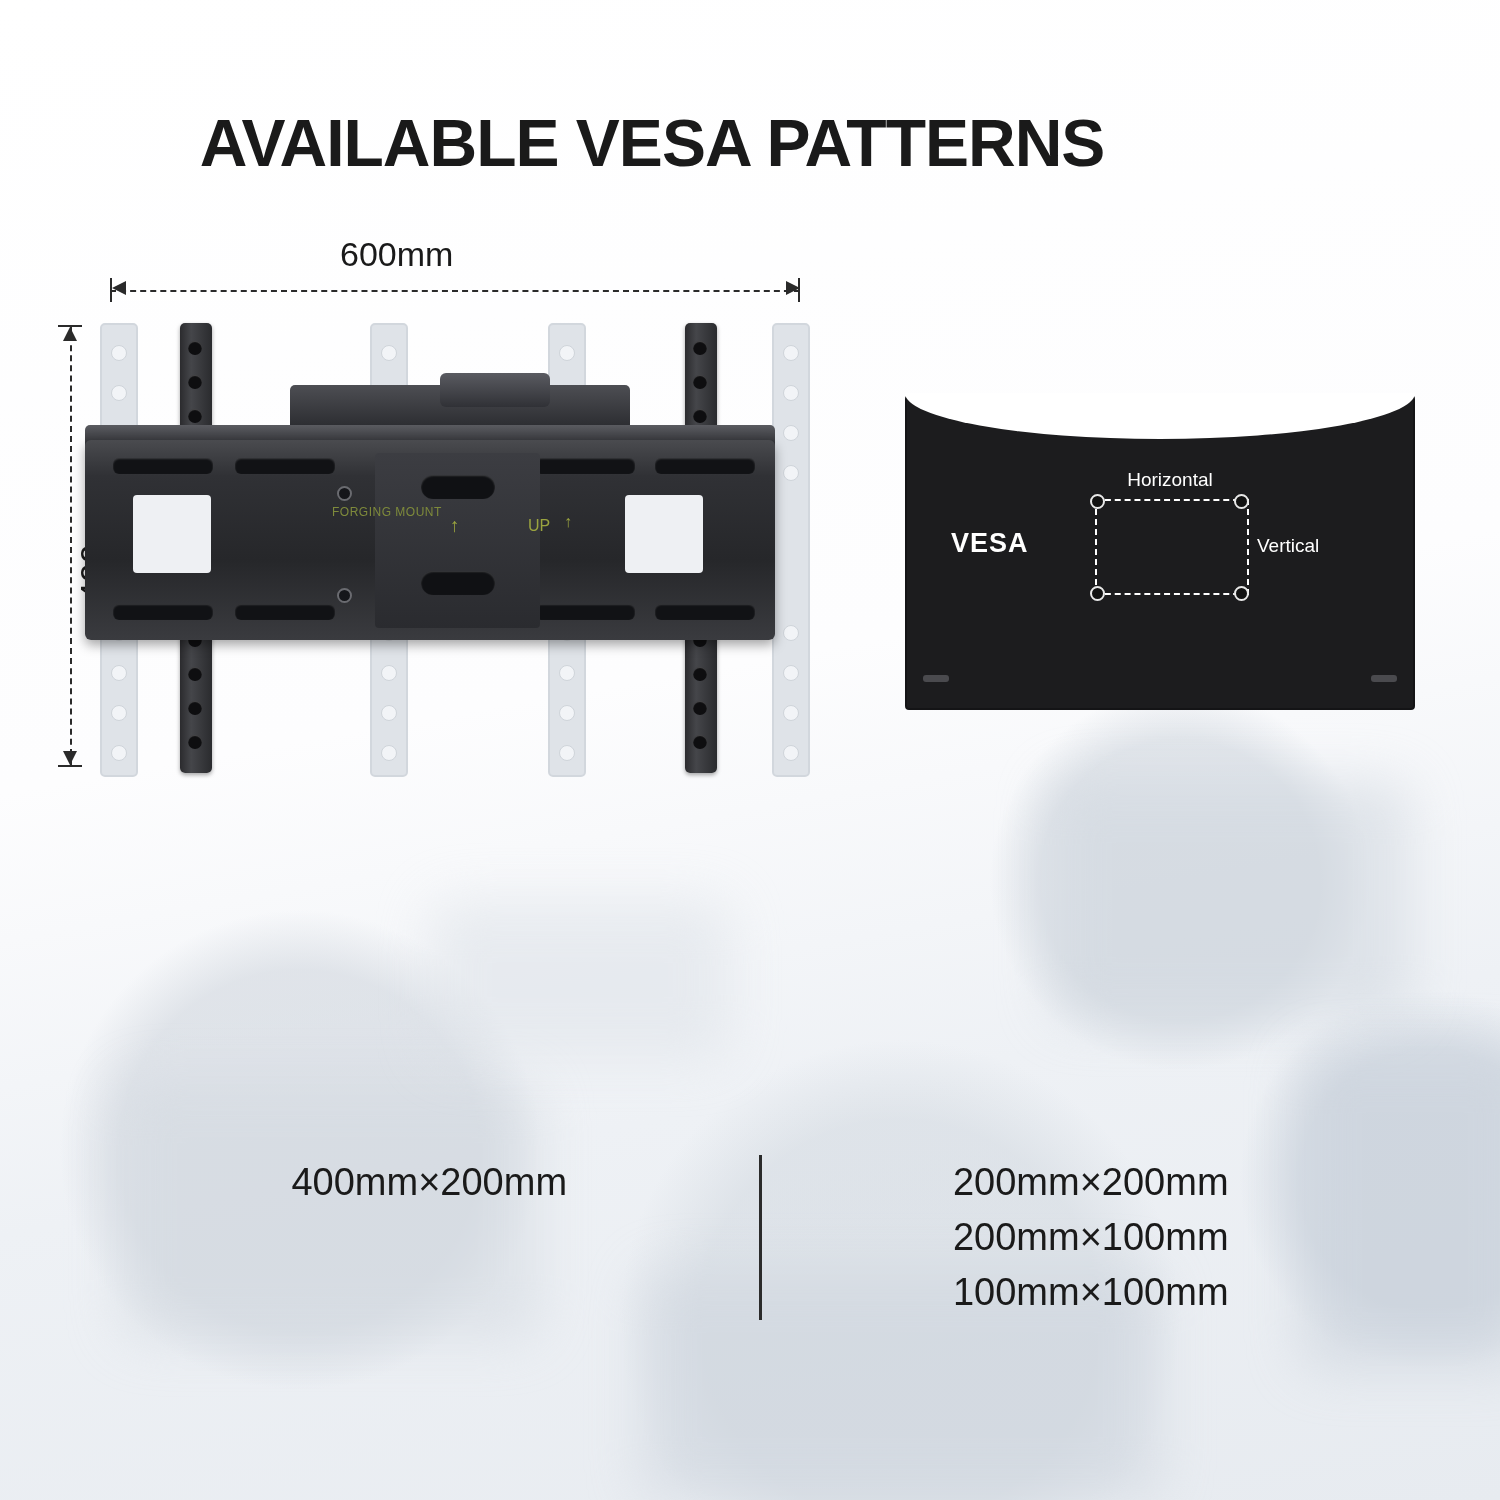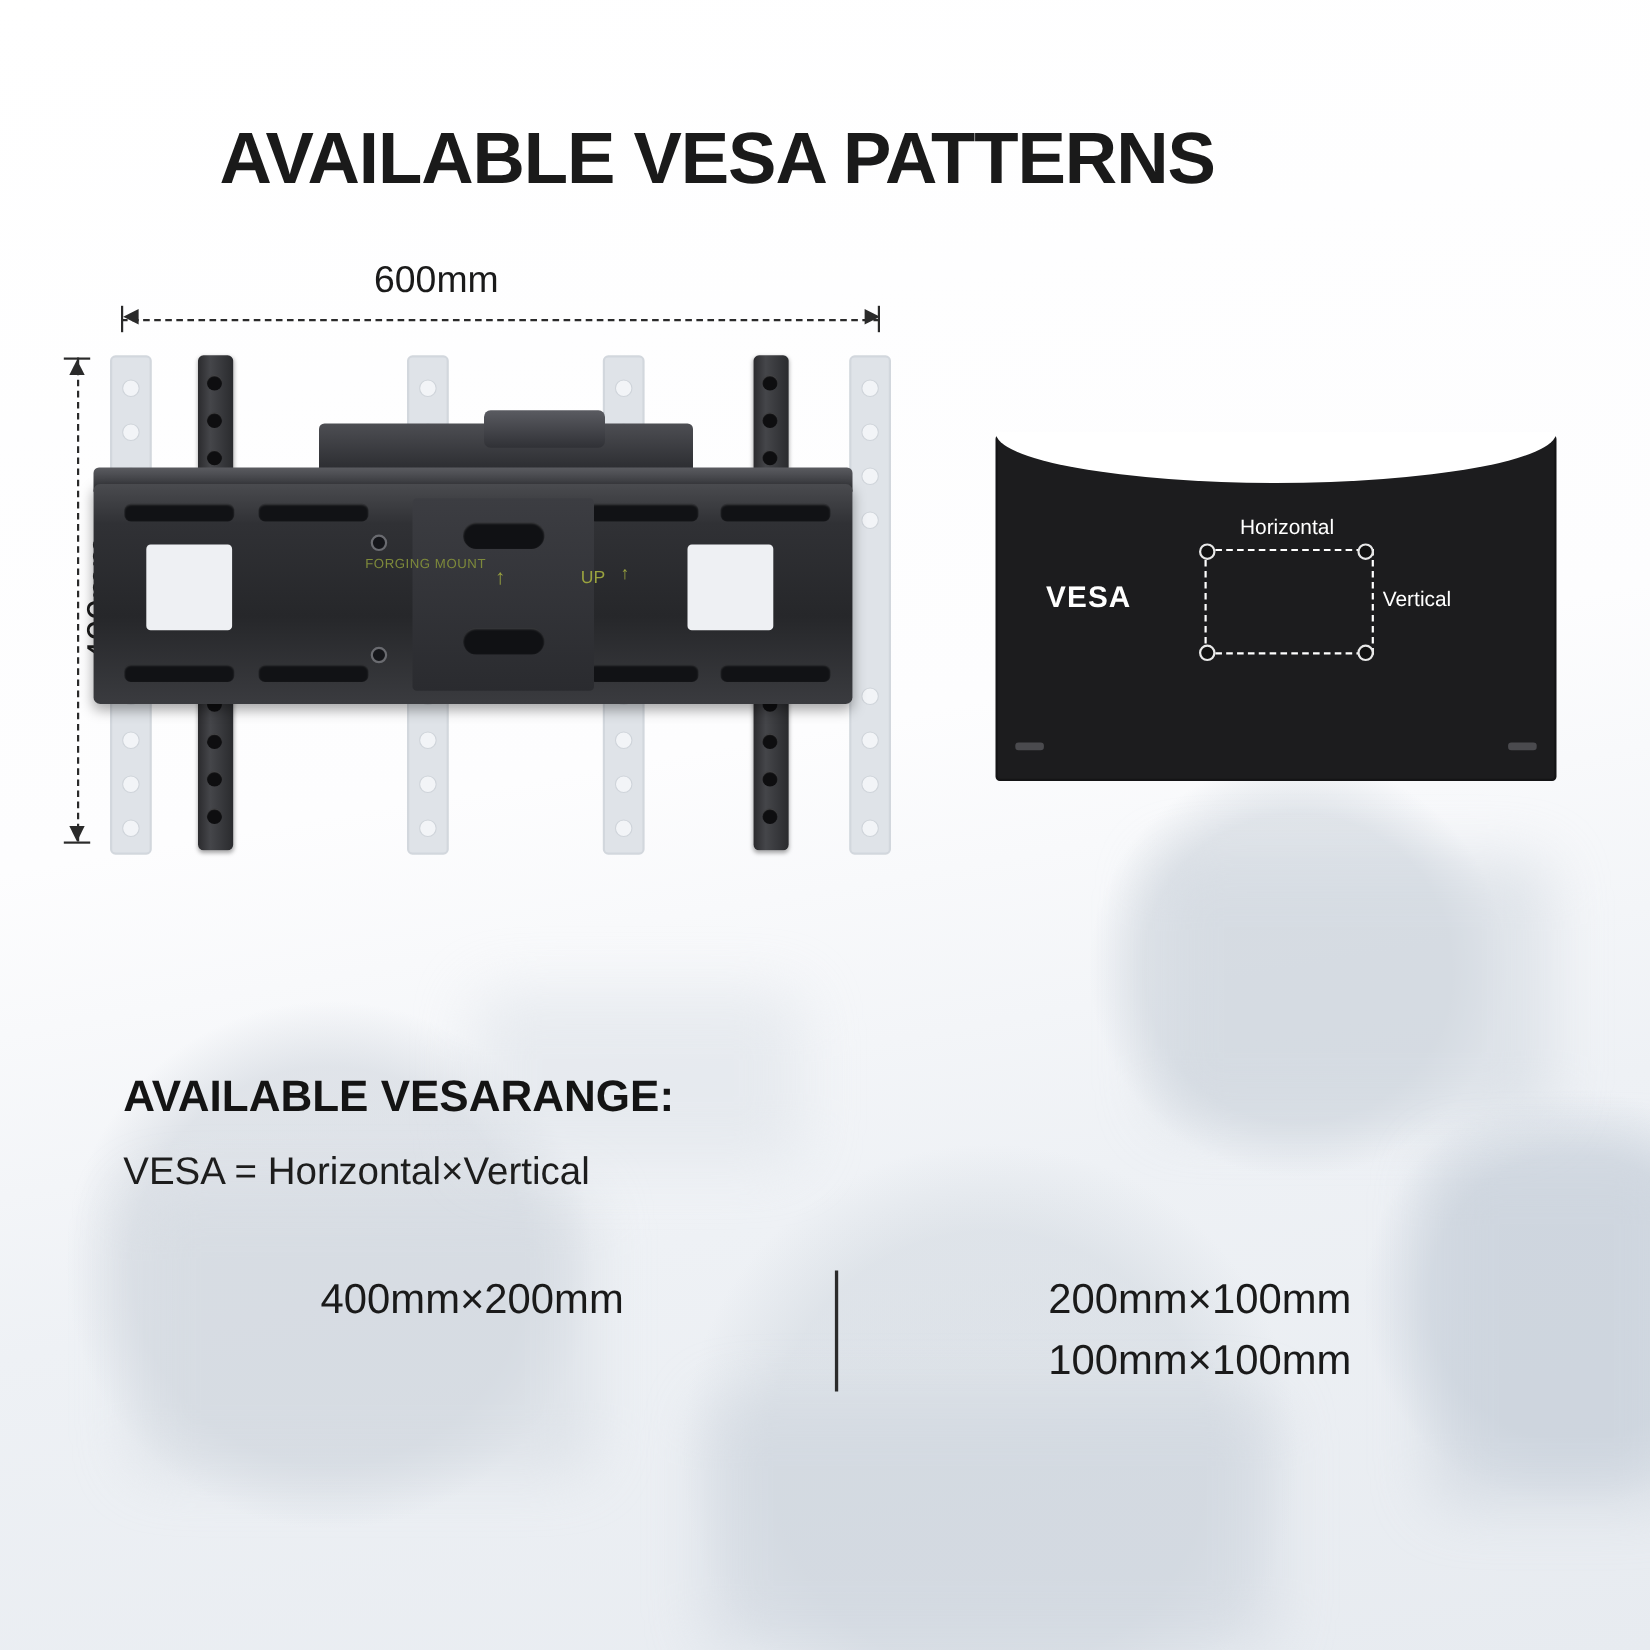--- a/index.html
+++ b/index.html
@@ -494,26 +494,25 @@
     <div class="lbl-horizontal">Horizontal</div>
     <div class="lbl-vertical">Vertical</div>
 
     <div class="vesa-rect"></div>
     <div class="vesa-dot" style="left:185px; top:99px;"></div>
     <div class="vesa-dot" style="left:329px; top:99px;"></div>
     <div class="vesa-dot" style="left:185px; top:191px;"></div>
     <div class="vesa-dot" style="left:329px; top:191px;"></div>
   </div>
 
-  <div class="sub-title">AVAILABLE VESARANGE:</div>
-  <div class="formula">VESA = Horizontal×Vertical</div>
 
   <div class="vesa-table">
     <div class="vcol">
       <div class="vrow">400mm×200mm</div>
     </div>
     <div class="vcol">
+      <div class="vrow">200mm×200mm</div>
       <div class="vrow">200mm×100mm</div>
       <div class="vrow">100mm×100mm</div>
     </div>
   </div>
 
 </div>
 
 </body></html>

